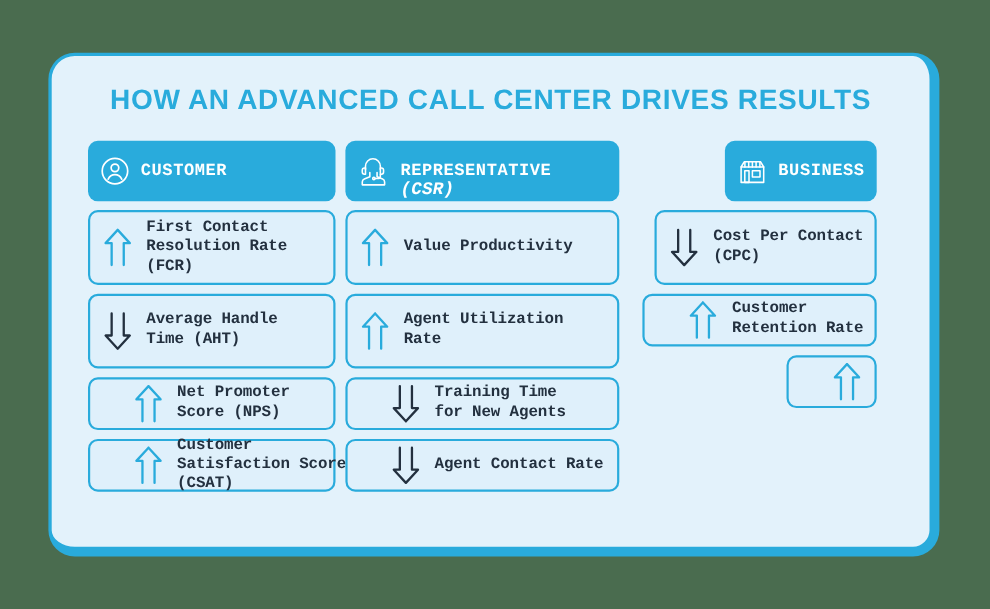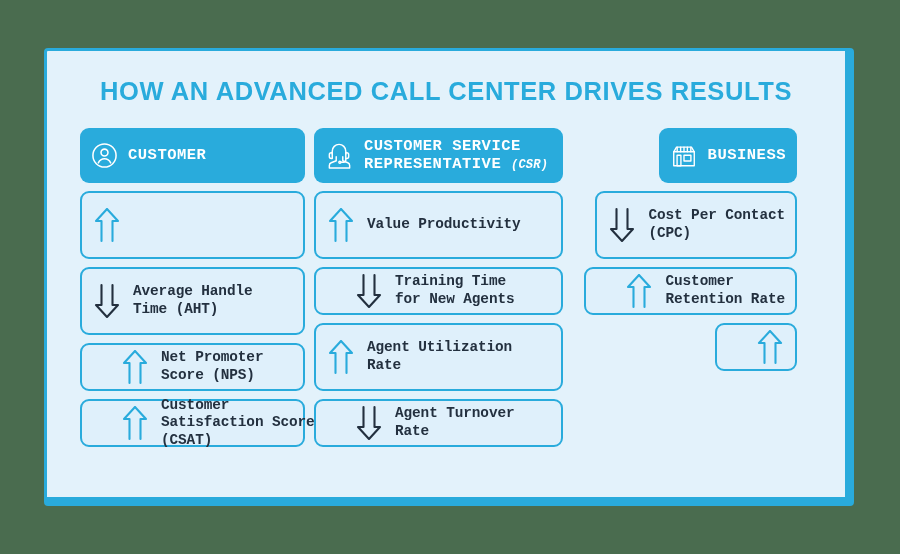--- a/index.html
+++ b/index.html
@@ -17,21 +17,21 @@
   }
 
   
   #infographic-panel {
     position: absolute;
     left: 44px;
     top: 48px;
     width: 810px;
     height: 458px;
     background: #e3f2fb;
-    border-radius: 4px;
+    border-radius: 24px;
     border: 3px solid #29abdc;
     border-right-width: 9px;
     border-bottom-width: 9px;
     overflow: hidden;
   }
 
   
   #page-title {
     text-align: center;
     color: #29abdc;
@@ -80,21 +80,21 @@
   }
 
   .col-header .hdr-label {
     font-size: 15.5px;
     font-weight: bold;
     letter-spacing: 0.5px;
     line-height: 1.12;
   }
 
   .col-header .hdr-label .sub {
-    font-size: 12px;
+    font-size: 16px;
     font-style: italic;
     letter-spacing: 0.2px;
   }
 
   
   .card {
     background: #dff0fb;
     border: 2px solid #29abdc;
     border-radius: 9px;
     display: flex;
@@ -147,20 +147,21 @@
           <span>CUSTOMER</span>
         </span>
       </div>
 
       <div class="card h-tall">
         <span class="arrow">
           <svg width="26" height="36" viewBox="0 0 26 36" fill="none" stroke="#29abdc" stroke-width="2.1" stroke-linejoin="round" stroke-linecap="round">
             <path d="M13 2 L24 14 L18.5 14 L18.5 34 M13 2 L2 14 L7.5 14 L7.5 34"></path>
           </svg>
         </span>
+        <span class="metric-label">First&nbsp;Contact<br>Resolution&nbsp;Rate<br>(FCR)</span>
       </div>
 
       <div class="card h-tall">
         <span class="arrow">
           <svg width="26" height="36" viewBox="0 0 26 36" fill="none" stroke="#23303f" stroke-width="2.1" stroke-linejoin="round" stroke-linecap="round">
             <path d="M13 34 L24 22 L18.5 22 L18.5 2 M13 34 L2 22 L7.5 22 L7.5 2"></path>
           </svg>
         </span>
         <span class="metric-label">Average&nbsp;Handle<br>Time&nbsp;(AHT)</span>
       </div>
@@ -191,60 +192,60 @@
           <svg width="29" height="29" viewBox="0 0 30 30" fill="none" stroke="#ffffff" stroke-width="1.5" stroke-linecap="round" stroke-linejoin="round">
             <path d="M7.5 13.5V10.5a7 7 0 0 1 14 0v3"></path>
             <path d="M7.5 12.2h-1a2 2 0 0 0-2 2v1.8a2 2 0 0 0 2 2h1z"></path>
             <path d="M21.5 12.2h1a2 2 0 0 1 2 2v1.8a2 2 0 0 1-2 2h-1z"></path>
             <path d="M21.5 18.2v1.4a2.4 2.4 0 0 1-2.4 2.4h-2.3"></path>
             <circle cx="15.4" cy="22" r="1.1"></circle>
             <path d="M11.6 16.3v4.1l-5.2 2.1A3 3 0 0 0 4.5 25.3V28h21v-2.7a3 3 0 0 0-1.9-2.8l-5.2-2.1v-4.1"></path>
           </svg>
         </span>
         <span class="hdr-label">
-          <span class="nowrap">CUSTOMER SERVICE</span><br>
+          <br>
           <span class="nowrap">REPRESENTATIVE</span>
           <span class="sub">(CSR)</span>
         </span>
       </div>
 
       <div class="card h-tall">
         <span class="arrow">
           <svg width="26" height="36" viewBox="0 0 26 36" fill="none" stroke="#29abdc" stroke-width="2.1" stroke-linejoin="round" stroke-linecap="round">
             <path d="M13 2 L24 14 L18.5 14 L18.5 34 M13 2 L2 14 L7.5 14 L7.5 34"></path>
           </svg>
         </span>
         <span class="metric-label">Value Productivity</span>
       </div>
 
+      <div class="card h-tall">
+        <span class="arrow">
+          <svg width="26" height="36" viewBox="0 0 26 36" fill="none" stroke="#29abdc" stroke-width="2.1" stroke-linejoin="round" stroke-linecap="round">
+            <path d="M13 2 L24 14 L18.5 14 L18.5 34 M13 2 L2 14 L7.5 14 L7.5 34"></path>
+          </svg>
+        </span>
+        <span class="metric-label">Agent&nbsp;Utilization<br>Rate</span>
+      </div>
+
       <div class="card h-short">
         <span class="arrow">
           <svg width="26" height="36" viewBox="0 0 26 36" fill="none" stroke="#23303f" stroke-width="2.1" stroke-linejoin="round" stroke-linecap="round">
             <path d="M13 34 L24 22 L18.5 22 L18.5 2 M13 34 L2 22 L7.5 22 L7.5 2"></path>
           </svg>
         </span>
         <span class="metric-label">Training&nbsp;Time<br>for&nbsp;New&nbsp;Agents</span>
       </div>
 
-      <div class="card h-tall">
-        <span class="arrow">
-          <svg width="26" height="36" viewBox="0 0 26 36" fill="none" stroke="#29abdc" stroke-width="2.1" stroke-linejoin="round" stroke-linecap="round">
-            <path d="M13 2 L24 14 L18.5 14 L18.5 34 M13 2 L2 14 L7.5 14 L7.5 34"></path>
-          </svg>
-        </span>
-        <span class="metric-label">Agent&nbsp;Utilization<br>Rate</span>
-      </div>
-
-      <div class="card h-short">
-        <span class="arrow">
-          <svg width="26" height="36" viewBox="0 0 26 36" fill="none" stroke="#23303f" stroke-width="2.1" stroke-linejoin="round" stroke-linecap="round">
-            <path d="M13 34 L24 22 L18.5 22 L18.5 2 M13 34 L2 22 L7.5 22 L7.5 2"></path>
-          </svg>
-        </span>
-        <span class="metric-label">Agent Turnover Rate</span>
+      <div class="card h-short">
+        <span class="arrow">
+          <svg width="26" height="36" viewBox="0 0 26 36" fill="none" stroke="#23303f" stroke-width="2.1" stroke-linejoin="round" stroke-linecap="round">
+            <path d="M13 34 L24 22 L18.5 22 L18.5 2 M13 34 L2 22 L7.5 22 L7.5 2"></path>
+          </svg>
+        </span>
+        <span class="metric-label">Agent Contact Rate</span>
       </div>
     </div>
 
     <div class="column col-2">
 
       <div class="col-header">
         <span class="hdr-icon">
           <svg width="28" height="28" viewBox="0 0 30 30" fill="none" stroke="#ffffff" stroke-width="1.5" stroke-linejoin="round" stroke-linecap="round">
             <path d="M4 10.5 L7 5.5 H23 L26 10.5 Z"></path>
             <path d="M4 10.5v15h22v-15"></path>

